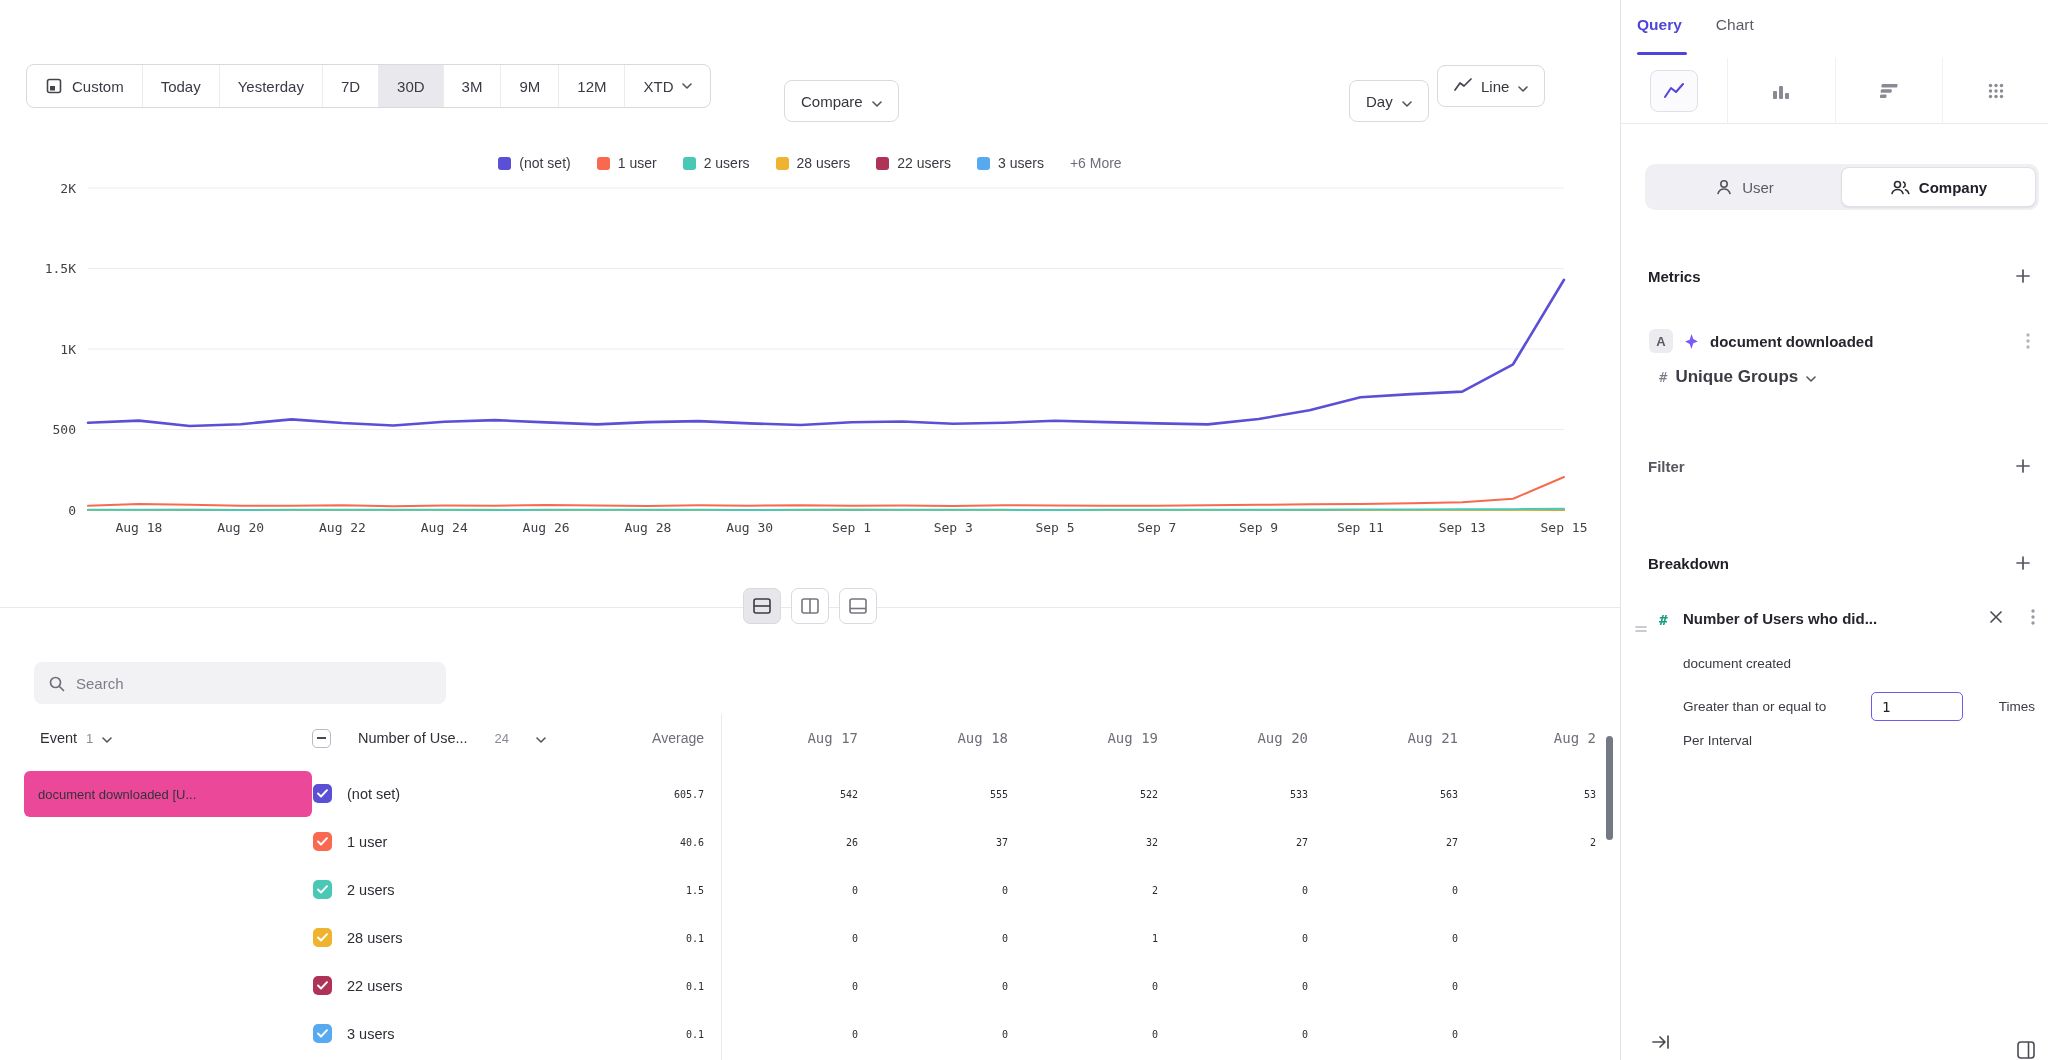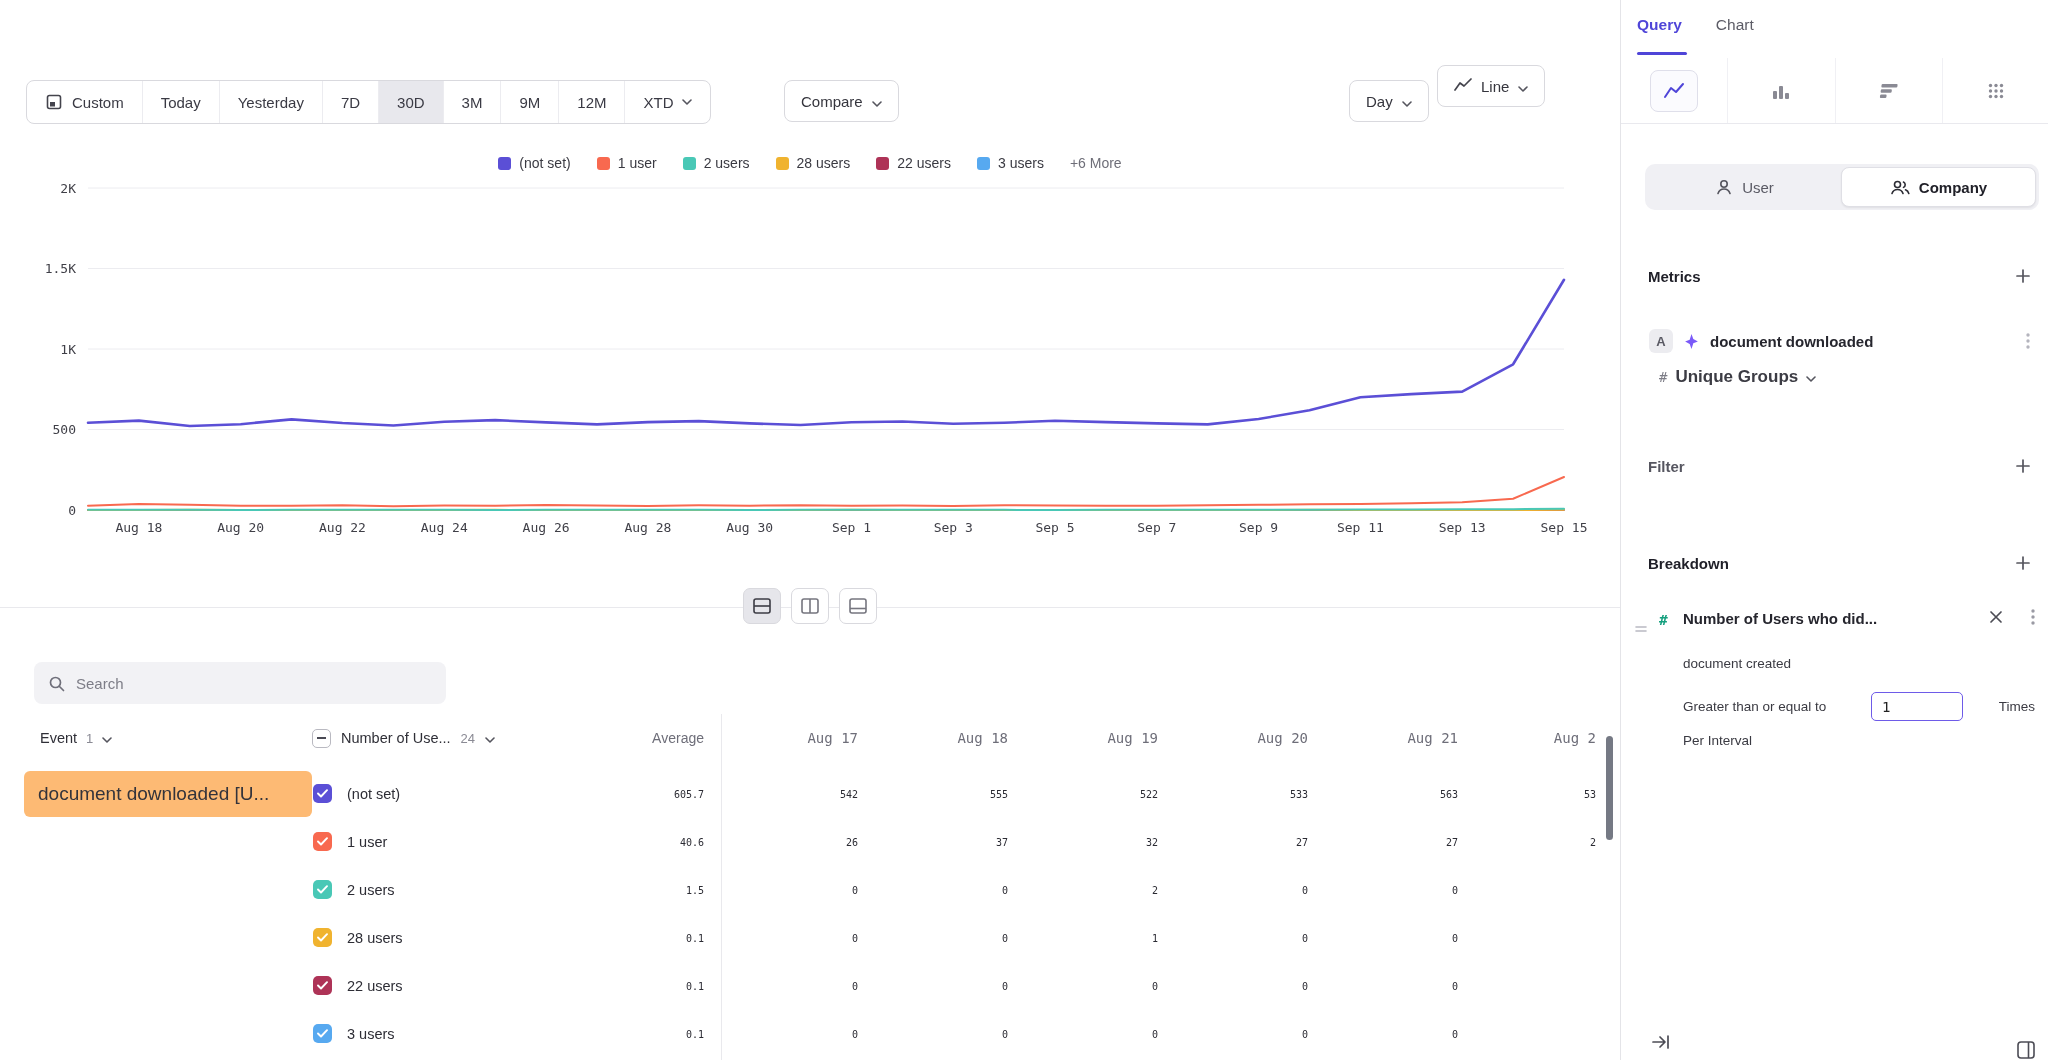--- a/index.html
+++ b/index.html
@@ -5,21 +5,21 @@
   * { margin:0; padding:0; box-sizing:border-box; }
   html,body { width:2048px; height:1060px; overflow:hidden; }
   body { font-family:"Liberation Sans", sans-serif; color:#2e2e36; background:#fff; }
   .mono { font-family:"DejaVu Sans Mono", monospace; }
   [data-interactable="true"] { cursor:pointer; }
   .stage { position:relative; width:2048px; height:1060px; background:#fff; overflow:hidden; }
 
   
   #left-area { position:absolute; left:0; top:0; width:1620px; height:1060px; background:#fff; }
 
-  .range-group { position:absolute; left:26px; top:80px; display:flex; border:1px solid #d9d9de; border-radius:8px; background:#fff; overflow:hidden; }
+  .range-group { position:absolute; left:26px; top:64px; display:flex; border:1px solid #d9d9de; border-radius:8px; background:#fff; overflow:hidden; }
   .range-item { display:flex; align-items:center; gap:9px; height:42px; padding:0 18px; font-size:15px; color:#3a3a44; border-left:1px solid #ececf0; white-space:nowrap; }
   .range-item:first-child { border-left:none; }
   .range-item.active { background:#e8e8ed; }
 
   .btn { position:absolute; display:flex; align-items:center; gap:9px; height:42px; padding:0 16px; border:1px solid #d9d9de; border-radius:8px; background:#fff; font-size:15px; color:#35353d; white-space:nowrap; }
 
   .legend { position:absolute; left:0; top:155px; width:1620px; display:flex; align-items:center; justify-content:center; gap:26px; }
   .l-item { display:flex; align-items:center; gap:8px; }
   .l-sw { width:13px; height:13px; border-radius:3px; }
   .l-lb { font-size:14px; color:#3a3a42; }
@@ -31,25 +31,25 @@
   .view-toggles { position:absolute; left:50%; transform:translateX(-50%); top:588px; display:flex; gap:10px; }
   .view-btn { width:38px; height:36px; border:1px solid #d9d9de; border-radius:7px; background:#fff; display:flex; align-items:center; justify-content:center; }
   .view-btn.active { background:#e6e6eb; }
 
   .search-box { position:absolute; left:34px; top:662px; width:412px; height:42px; background:#f2f2f5; border-radius:8px; display:flex; align-items:center; gap:11px; padding:0 14px; }
   .search-box input { flex:1; border:none; outline:none; background:transparent; font-size:15px; color:#33333b; font-family:"Liberation Sans", sans-serif; }
   .search-box input::placeholder { color:#7d7d87; }
 
   .event-header { position:absolute; left:40px; top:714px; height:48px; display:flex; align-items:center; gap:9px; font-size:14.5px; color:#2f2f37; }
   .hdr-count { font-size:13px; color:#8a8a94; }
-  .group-header { position:absolute; left:312px; top:714px; height:48px; display:flex; align-items:center; gap:10px; font-size:14.5px; color:#2f2f37; }
+  .group-header { position:absolute; left:312px; top:714px; height:48px; display:flex; align-items:center; gap:27px; font-size:14.5px; color:#2f2f37; }
   .col-h { position:absolute; top:714px; width:150px; height:48px; display:flex; align-items:center; justify-content:flex-end; font-size:14px; color:#6e6e79; }
   .v-div { position:absolute; left:721px; top:714px; bottom:0; width:1px; background:#e9e9ed; }
 
-  .event-row { position:absolute; left:24px; top:771px; width:288px; height:46px; background:#fdba74; border-radius:6px; display:flex; align-items:center; padding:0 14px; font-size:19px; color:#33333b; white-space:nowrap; overflow:hidden; }
+  .event-row { position:absolute; left:24px; top:771px; width:288px; height:46px; background:#ec4899; border-radius:6px; display:flex; align-items:center; padding:0 14px; font-size:13px; color:#33333b; white-space:nowrap; overflow:hidden; }
 
   .t-row { position:absolute; left:0; width:1620px; height:48px; }
   .chk { position:absolute; left:313px; top:14px; width:19px; height:19px; border-radius:5px; display:flex; align-items:center; justify-content:center; }
   .chk svg { display:block; }
   .chk-ind { width:19px; height:19px; border-radius:5px; border:1.5px solid #b9b9c1; background:#fff; display:flex; align-items:center; justify-content:center; }
   .chk-ind i { display:block; width:9px; height:2px; background:#4a4a54; }
   .row-label { position:absolute; left:347px; top:0; height:48px; display:flex; align-items:center; font-size:14.5px; color:#2d2d35; }
   .cell { position:absolute; top:0; width:150px; height:48px; display:flex; align-items:center; justify-content:flex-end; font-size:10px; color:#2b2b33; }
 
   .scrollbar { position:absolute; left:1606px; top:736px; width:7px; height:104px; border-radius:4px; background:#5d626e; opacity:.85; }

